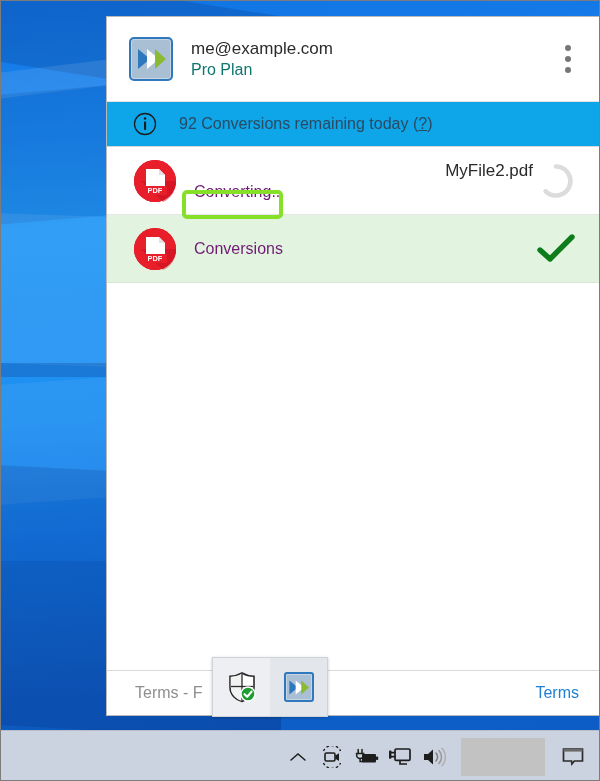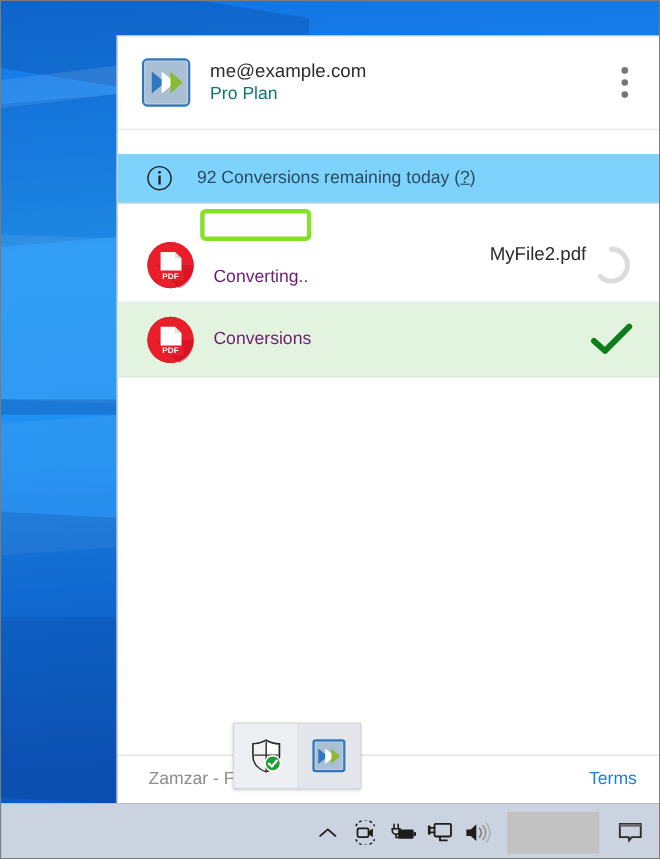--- a/index.html
+++ b/index.html
@@ -76,30 +76,29 @@
   }
   .f8 {
     left: -60px; top: 560px; width: 340px; height: 200px;
     background: rgba(0,0,70,0.07);
   }
 
   
   #app-panel {
     position: absolute;
     left: 105px;
-    top: 31px;
+    top: 15px;
     width: 495px;
     height: 700px;
     background: #ffffff;
     border: 1px solid #b9b9b9;
     border-right: none;
     box-sizing: border-box;
     display: flex;
     flex-direction: column;
-    gap: 22px;
   }
 
   
   #account-header {
     height: 85px;
     display: flex;
     align-items: center;
     padding: 0 18px 0 22px;
     box-sizing: border-box;
     border-bottom: 1px solid #e3e3e3;
@@ -149,21 +148,21 @@
   #overflow-menu i {
     display: block;
     width: 6px; height: 6px;
     border-radius: 50%;
     background: #767676;
   }
 
   
   #quota-banner {
     height: 45px;
-    background: #7dd3fc;
+    background: #0ea5e9;
     border-bottom: 1px solid #d7d7d7;
     display: flex;
     align-items: center;
     padding-left: 26px;
     box-sizing: border-box;
     flex: 0 0 auto;
   }
   #info-icon {
     width: 24px; height: 24px;
     flex: 0 0 auto;
@@ -416,21 +415,21 @@
         <div class="row-state">
           <svg width="40" height="32" viewBox="0 0 40 32">
             <path d="M4 17 L14 26 L36 4" fill="none" stroke="#0f7c1b" stroke-width="5.4" stroke-linecap="round" stroke-linejoin="round"></path>
           </svg>
         </div>
       </div>
 
     </div>
 
     <div id="app-footer">
-      <div id="footer-brand">Zamzar - F</div>
+      <div id="footer-brand">Terms - F</div>
       <div id="footer-terms">Terms</div>
     </div>
 
   </div>
 
   <div id="tray-flyout">
     <div class="tray-cell a">
       <svg width="30" height="32" viewBox="0 0 30 32">
         <path d="M15 2 C11 4.4 6.5 5.2 3 5.2 V16 C3 24 9 28.8 15 30.5 C21 28.8 27 24 27 16 V5.2 C23.5 5.2 19 4.4 15 2 Z" fill="#ffffff" stroke="#2b2b2b" stroke-width="1.6"></path>
         <path d="M15 2.6 V30 C9.4 28.3 3.8 23.7 3.8 16 V5.9 C7.2 5.8 11.3 4.9 15 2.6 Z" fill="#f2f2f2"></path>

